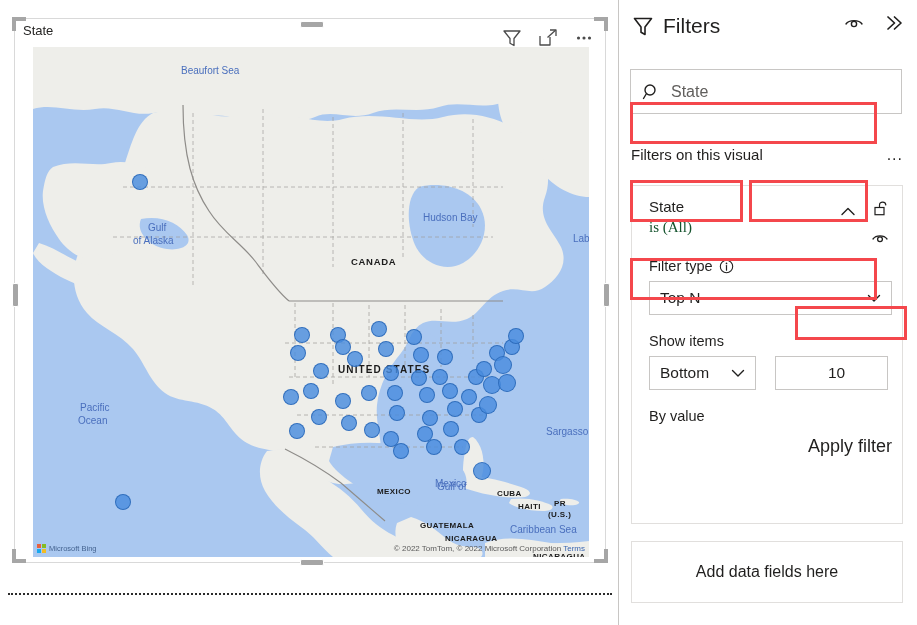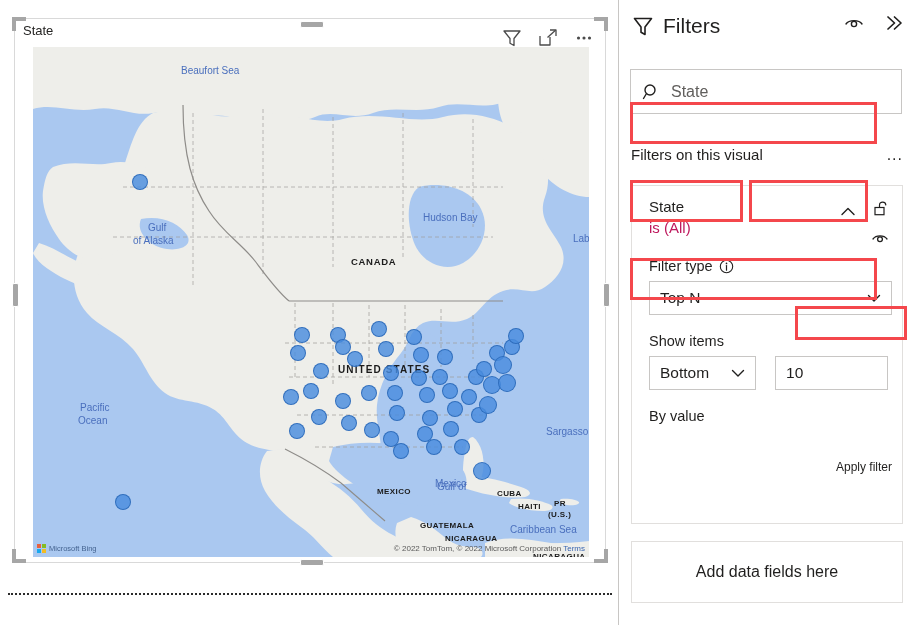--- a/index.html
+++ b/index.html
@@ -65,21 +65,21 @@
 
   #ftv-row{position:absolute;left:12px;top:146px;width:272px;display:flex;align-items:center;justify-content:space-between;}
   #ftv-label{font-size:15px;color:#201f1e;}
   #ftv-more{font-size:16px;color:#201f1e;letter-spacing:1px;line-height:10px;cursor:pointer;}
 
   #card{position:absolute;left:12px;top:185px;width:272px;height:339px;border:1px solid #e1dfdd;
         box-sizing:border-box;background:#fff;}
   .card-inner{position:absolute;left:17px;top:12px;right:14px;}
 
   #card-field{font-size:15px;color:#201f1e;}
-  #card-sub{font-size:15px;color:#be185d;margin-top:4px;}
+  #card-sub{font-size:15px;color:#14532d;margin-top:4px;font-family:Liberation Serif, serif;}
   #card-icons{position:absolute;right:12px;top:13px;display:flex;flex-direction:column;align-items:center;gap:10px;}
   #card-chev{position:absolute;right:44px;top:16px;}
 
   .sec-label{font-size:14.5px;color:#201f1e;display:flex;align-items:center;gap:6px;}
 
   .ctl{border:1px solid #c8c6c4;box-sizing:border-box;background:#fff;display:flex;align-items:center;
        height:34px;position:relative;}
   .ctl .val{font-size:15.5px;color:#201f1e;margin-left:10px;}
   .ctl .right-ic{position:absolute;display:flex;align-items:center;gap:7px;right:8px;}
 
@@ -393,29 +393,29 @@
         <div class="sec-label" style="margin-top:18px;">Show items</div>
         <div style="display:flex;gap:19px;margin-top:7px;">
           <div class="ctl" style="width:109px;">
             <span class="val">Bottom</span>
             <span class="right-ic">
               <svg width="18" height="18" viewBox="0 0 18 18">
                 <path d="M3.5 6.5 L9 12 L14.5 6.5" fill="none" stroke="#201f1e" stroke-width="1.4" stroke-linecap="round" stroke-linejoin="round"></path>
               </svg>
             </span>
           </div>
-          <div class="ctl" style="width:115px;">
+          <div class="ctl" style="width:115px;justify-content:center;">
             <span class="val">10</span>
           </div>
         </div>
 
         <div class="sec-label" style="margin-top:18px;">By value</div>
 
         <div style="display:flex;justify-content:flex-end;margin-top:12px;width:243px;">
-          <span style="font-size:12px;color:#201f1e;cursor:pointer;margin-top:24px;">Apply filter</span>
+          <span style="font-size:18px;color:#201f1e;cursor:pointer;">Apply filter</span>
         </div>
       </div>
 
       <div id="card-chev">
         <svg width="20" height="20" viewBox="0 0 20 20">
           <path d="M4 12.5 L10 6.5 L16 12.5" fill="none" stroke="#201f1e" stroke-width="1.4" stroke-linecap="round" stroke-linejoin="round"></path>
         </svg>
       </div>
       <div id="card-icons">
         <span style="display:flex;">

